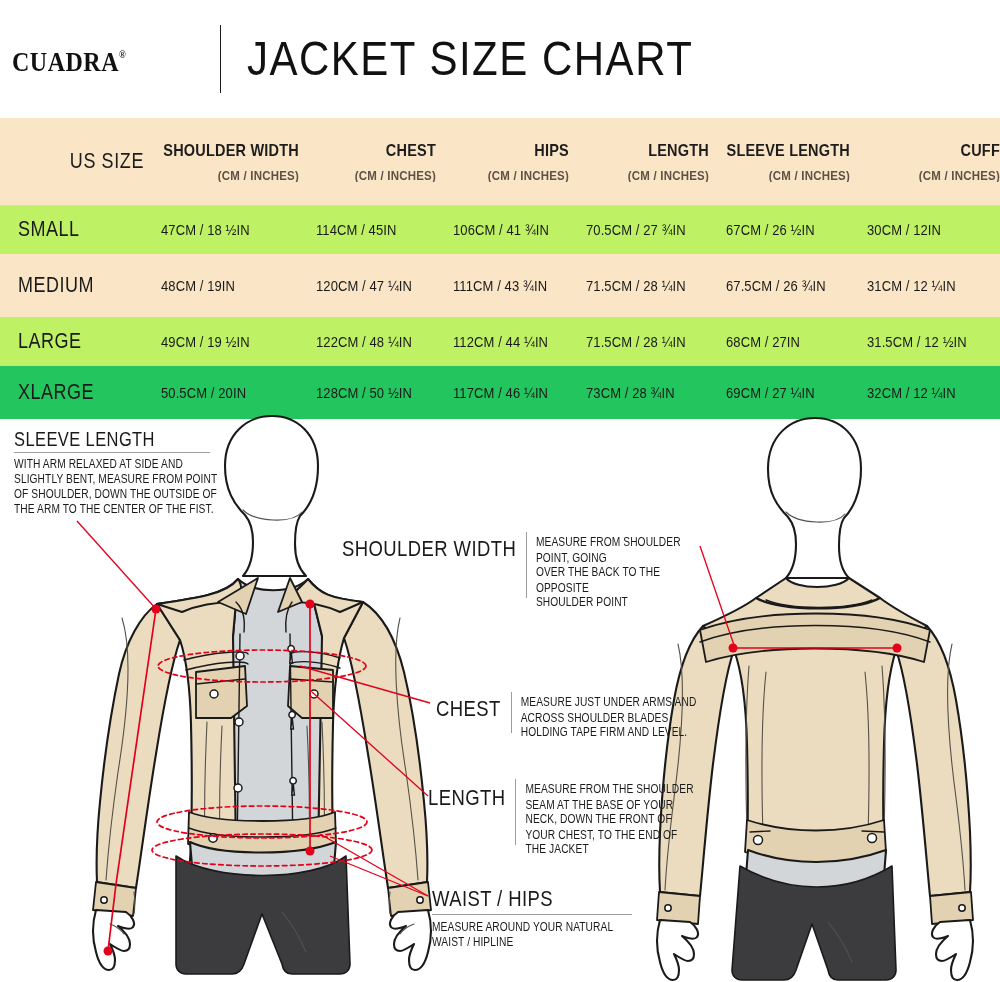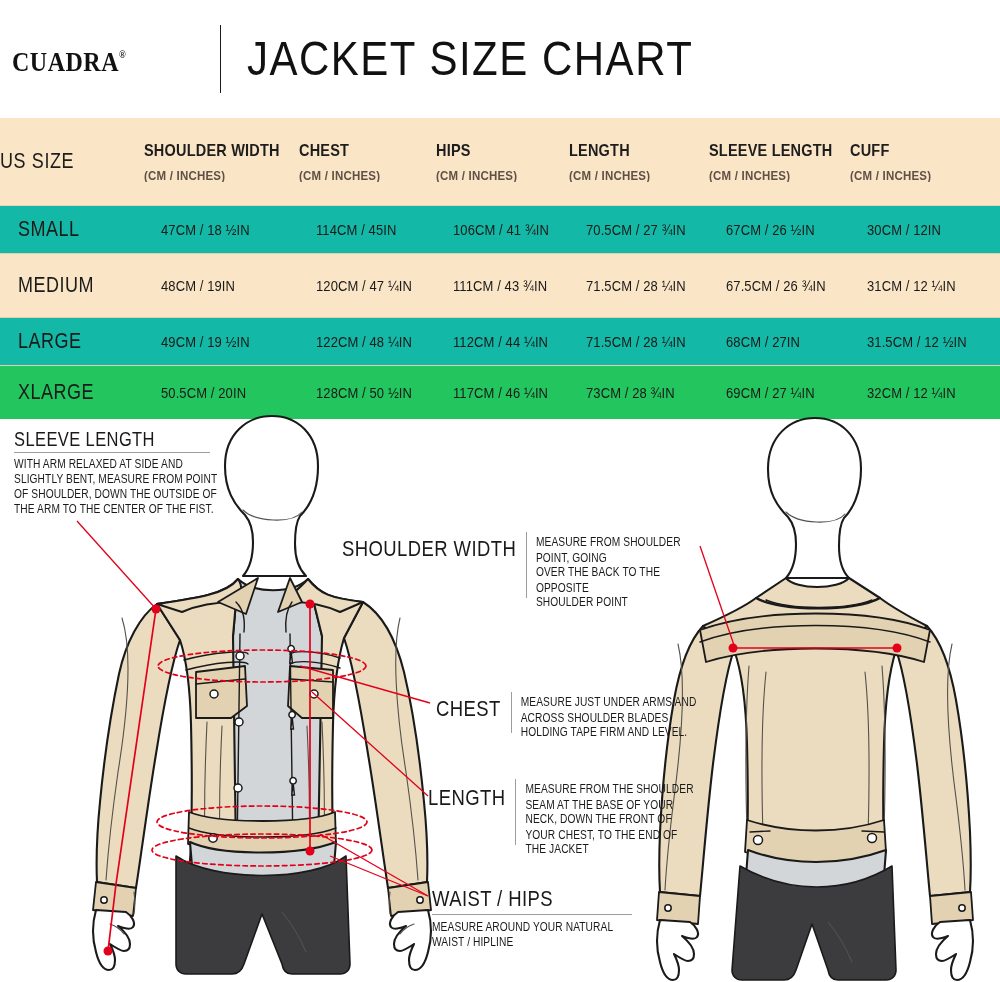--- a/index.html
+++ b/index.html
@@ -67,34 +67,34 @@
   }
   #size-table col.c-size   { width: 144px; }
   #size-table col.c-sh     { width: 155px; }
   #size-table col.c-ch     { width: 137px; }
   #size-table col.c-hi     { width: 133px; }
   #size-table col.c-le     { width: 140px; }
   #size-table col.c-sl     { width: 141px; }
   #size-table col.c-cu     { width: 150px; }
 
   #size-table tr.head-row { background: #fae5c6; height: 87px; }
-  #size-table tr.row-odd  { background: #14b8a6;  height: 48px; }
+  #size-table tr.row-odd  { background: #bef264;  height: 48px; }
   #size-table tr.row-even { background: #fae5c6;  height: 64px; }
   #size-table tr.row-xl   { background: #22c55e;  height: 54px; }
 
   #size-table th, #size-table td {
     text-align: left;
     vertical-align: middle;
     padding: 0;
     border-bottom: 1px solid #e2cfae;
   }
   #size-table tr.head-row th { border-bottom: 1px solid #e8d6b6; }
   #size-table tr.row-xl td { border-bottom: none; }
 
-  .th-inner { padding-left: 0; }
+  .th-inner { padding-left: 0; text-align: right; }
   .th-label {
     font-size: 14.5px;
     font-weight: 700;
     color: #1d1d1d;
     letter-spacing: 0.2px;
     transform: scaleY(1.18);
     transform-origin: left center;
     display: block;
     margin-bottom: 11px;
     white-space: nowrap;

